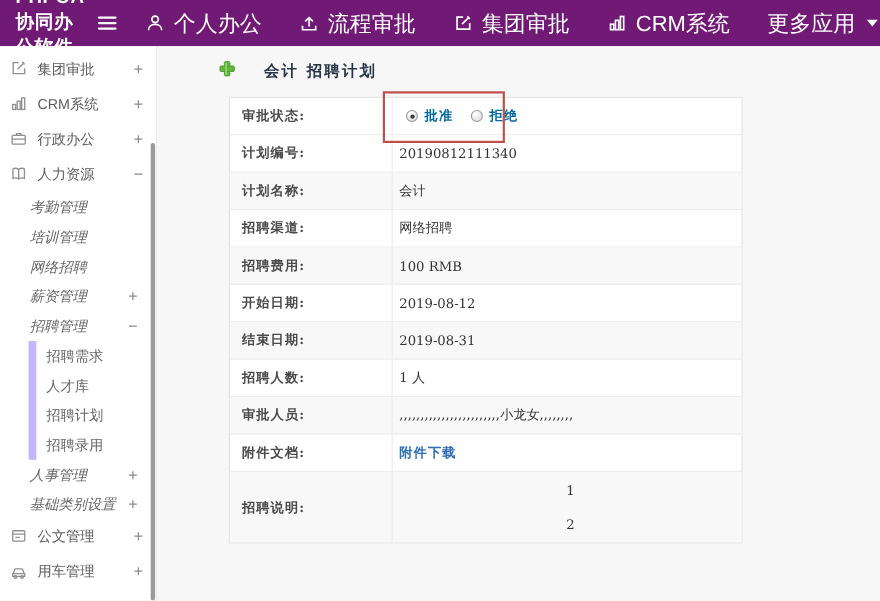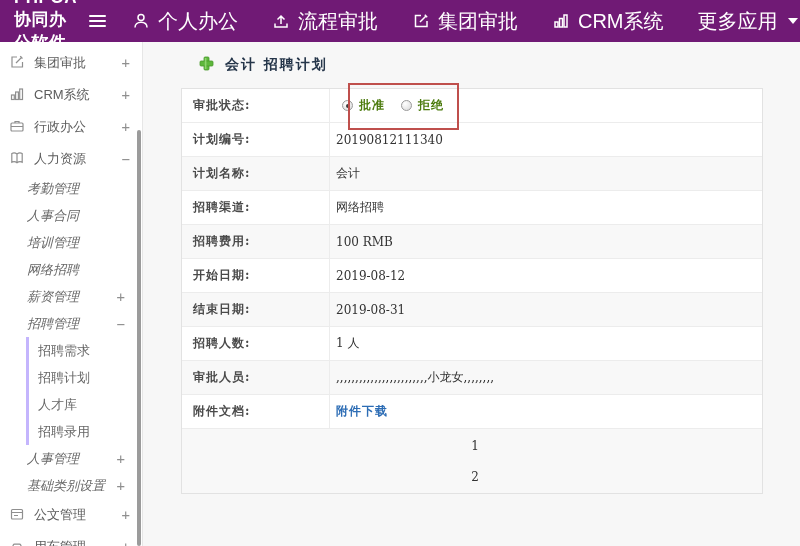--- a/index.html
+++ b/index.html
@@ -24,50 +24,50 @@
   
   .sidebar { width:143px; background:#fff; position:relative; padding-top:5px;
              font-size:13px; color:#5c5c5c; border-right:1px solid #e6e6e6; }
   .s-top { display:flex; align-items:center; height:32px; padding:0 12px 0 9px; cursor:pointer; }
   .s-top svg { flex:none; }
   .s-top .lbl { margin-left:9px; flex:1; }
   .sign { color:#8f8f8f; font-size:14px; font-family:"DejaVu Sans Mono", monospace; }
   .s-child { display:flex; align-items:center; height:27px; padding-left:27px; color:#666; cursor:pointer; }
   .s-child .lbl { flex:1;font-style:italic; }
   .s-child .sign { margin-right:17px; }
-  .s-subwrap { margin-left:26px; border-left:3px solid #c4b5fd; }
+  .s-subwrap { margin-left:26px; border-left:7px solid #c4b5fd; }
   .s-sub { height:27px; line-height:27px; padding-left:9px; color:#666; cursor:pointer; }
   .scroll-thumb { position:absolute; right:1px; top:88px; bottom:0; width:4px;
                   background:#9b9b9b; border-radius:2px; cursor:pointer; }
 
   
   .main { flex:1; position:relative; background:#f7f7f7; }
-  .breadcrumb { height:46px; display:flex; align-items:center; padding-left:56px; gap:11px; }
+  .breadcrumb { height:46px; display:flex; align-items:center; padding-left:56px; gap:26px; }
   .bc-title { font-family:"DejaVu Serif", serif; font-weight:bold; font-size:14px;
               color:#26364a; letter-spacing:2px; }
 
-  .panel { margin-left:38px; width:582px; background:#fff; border:1px solid #e2e2e2;
+  .panel { margin-left:65px; width:467px; background:#fff; border:1px solid #e2e2e2;
            font-family:"DejaVu Serif", serif; font-size:12px; color:#333; }
   .row { display:flex; align-items:stretch; border-bottom:1px solid #ececec; min-height:34px; }
   .row:last-child { border-bottom:none; }
   .row.alt { background:#f8f8f8; }
   .cell-label { width:148px; flex:none; border-right:1px solid #ececec; display:flex; align-items:center;
                 padding-left:11px; font-weight:bold; color:#4a4a4a; letter-spacing:1px; }
   .cell-value { flex:1; display:flex; align-items:center; padding-left:6px; color:#333; }
   .row-btn { height:36px; justify-content:flex-end; align-items:center; padding-right:52px; }
   .row-tall { height:64px; }
   .multi { display:flex; flex-direction:column; justify-content:center; gap:17px; padding-left:6px; }
 
   .radio-group { display:flex; align-items:center; gap:6px; margin-left:6px; cursor:pointer; }
   .radio-group + .radio-group { margin-left:16px; }
   .radio { width:11px; height:11px; border-radius:50%; border:1px solid #9a9a9a;
            background:radial-gradient(circle at 35% 30%, #fff, #d8d8d8); position:relative; }
   .radio.checked::after { content:""; position:absolute; left:2.5px; top:2.5px; width:4px; height:4px;
                           border-radius:50%; background:#3d3d3d; }
-  .radio-label { font-weight:bold; letter-spacing:1px; color:#4d7c0f; }
+  .radio-label { font-weight:bold; letter-spacing:1px; color:#0369a1; }
 
   .approve-btn { font-family:"DejaVu Serif", serif; font-weight:bold; font-size:12px; color:#1b3a5c;
                  background:linear-gradient(#e8f3fc, #bcd8f0); border:1px solid #93b3cd; border-radius:2px;
                  padding:4px 9px; letter-spacing:2px; cursor:pointer; box-shadow:0 1px 1px rgba(0,0,0,.08); }
   .file-link { color:#2d6db5; font-weight:bold; text-decoration:none; letter-spacing:1px; cursor:pointer; }
 
   .annotation { position:absolute; left:205px; top:41px; width:111px; height:47px;
                 border:2px solid #bf4f4c; pointer-events:none; }
 </style>
 </head>
@@ -170,41 +170,38 @@
         </svg>
       </span>
       <span class="lbl">人力资源</span>
       <span class="sign">−</span>
     </div>
 
     <div class="s-child">
       <span class="lbl">考勤管理</span>
     </div>
     <div class="s-child">
-      <span class="lbl">人事合同</span>
-    </div>
-    <div class="s-child">
       <span class="lbl">培训管理</span>
     </div>
     <div class="s-child">
       <span class="lbl">网络招聘</span>
     </div>
     <div class="s-child">
       <span class="lbl">薪资管理</span>
       <span class="sign">+</span>
     </div>
     <div class="s-child">
       <span class="lbl">招聘管理</span>
       <span class="sign">−</span>
     </div>
 
     <div class="s-subwrap">
       <div class="s-sub">招聘需求</div>
+      <div class="s-sub">人才库</div>
       <div class="s-sub">招聘计划</div>
-      <div class="s-sub">人才库</div>
       <div class="s-sub">招聘录用</div>
     </div>
 
     <div class="s-child">
       <span class="lbl">人事管理</span>
       <span class="sign">+</span>
     </div>
     <div class="s-child">
       <span class="lbl">基础类别设置</span>
       <span class="sign">+</span>
@@ -298,20 +295,21 @@
         <div class="cell-label">审批人员:</div>
         <div class="cell-value">,,,,,,,,,,,,,,,,,,,,,,,,小龙女,,,,,,,,</div>
       </div>
       <div class="row">
         <div class="cell-label">附件文档:</div>
         <div class="cell-value">
           <a class="file-link">附件下载</a>
         </div>
       </div>
       <div class="row alt row-tall">
+        <div class="cell-label">招聘说明:</div>
         <div class="cell-value multi">
           <span>1</span>
           <span>2</span>
         </div>
       </div>
     </div>
 
     <div class="annotation"></div>
   </main>
 </div>

